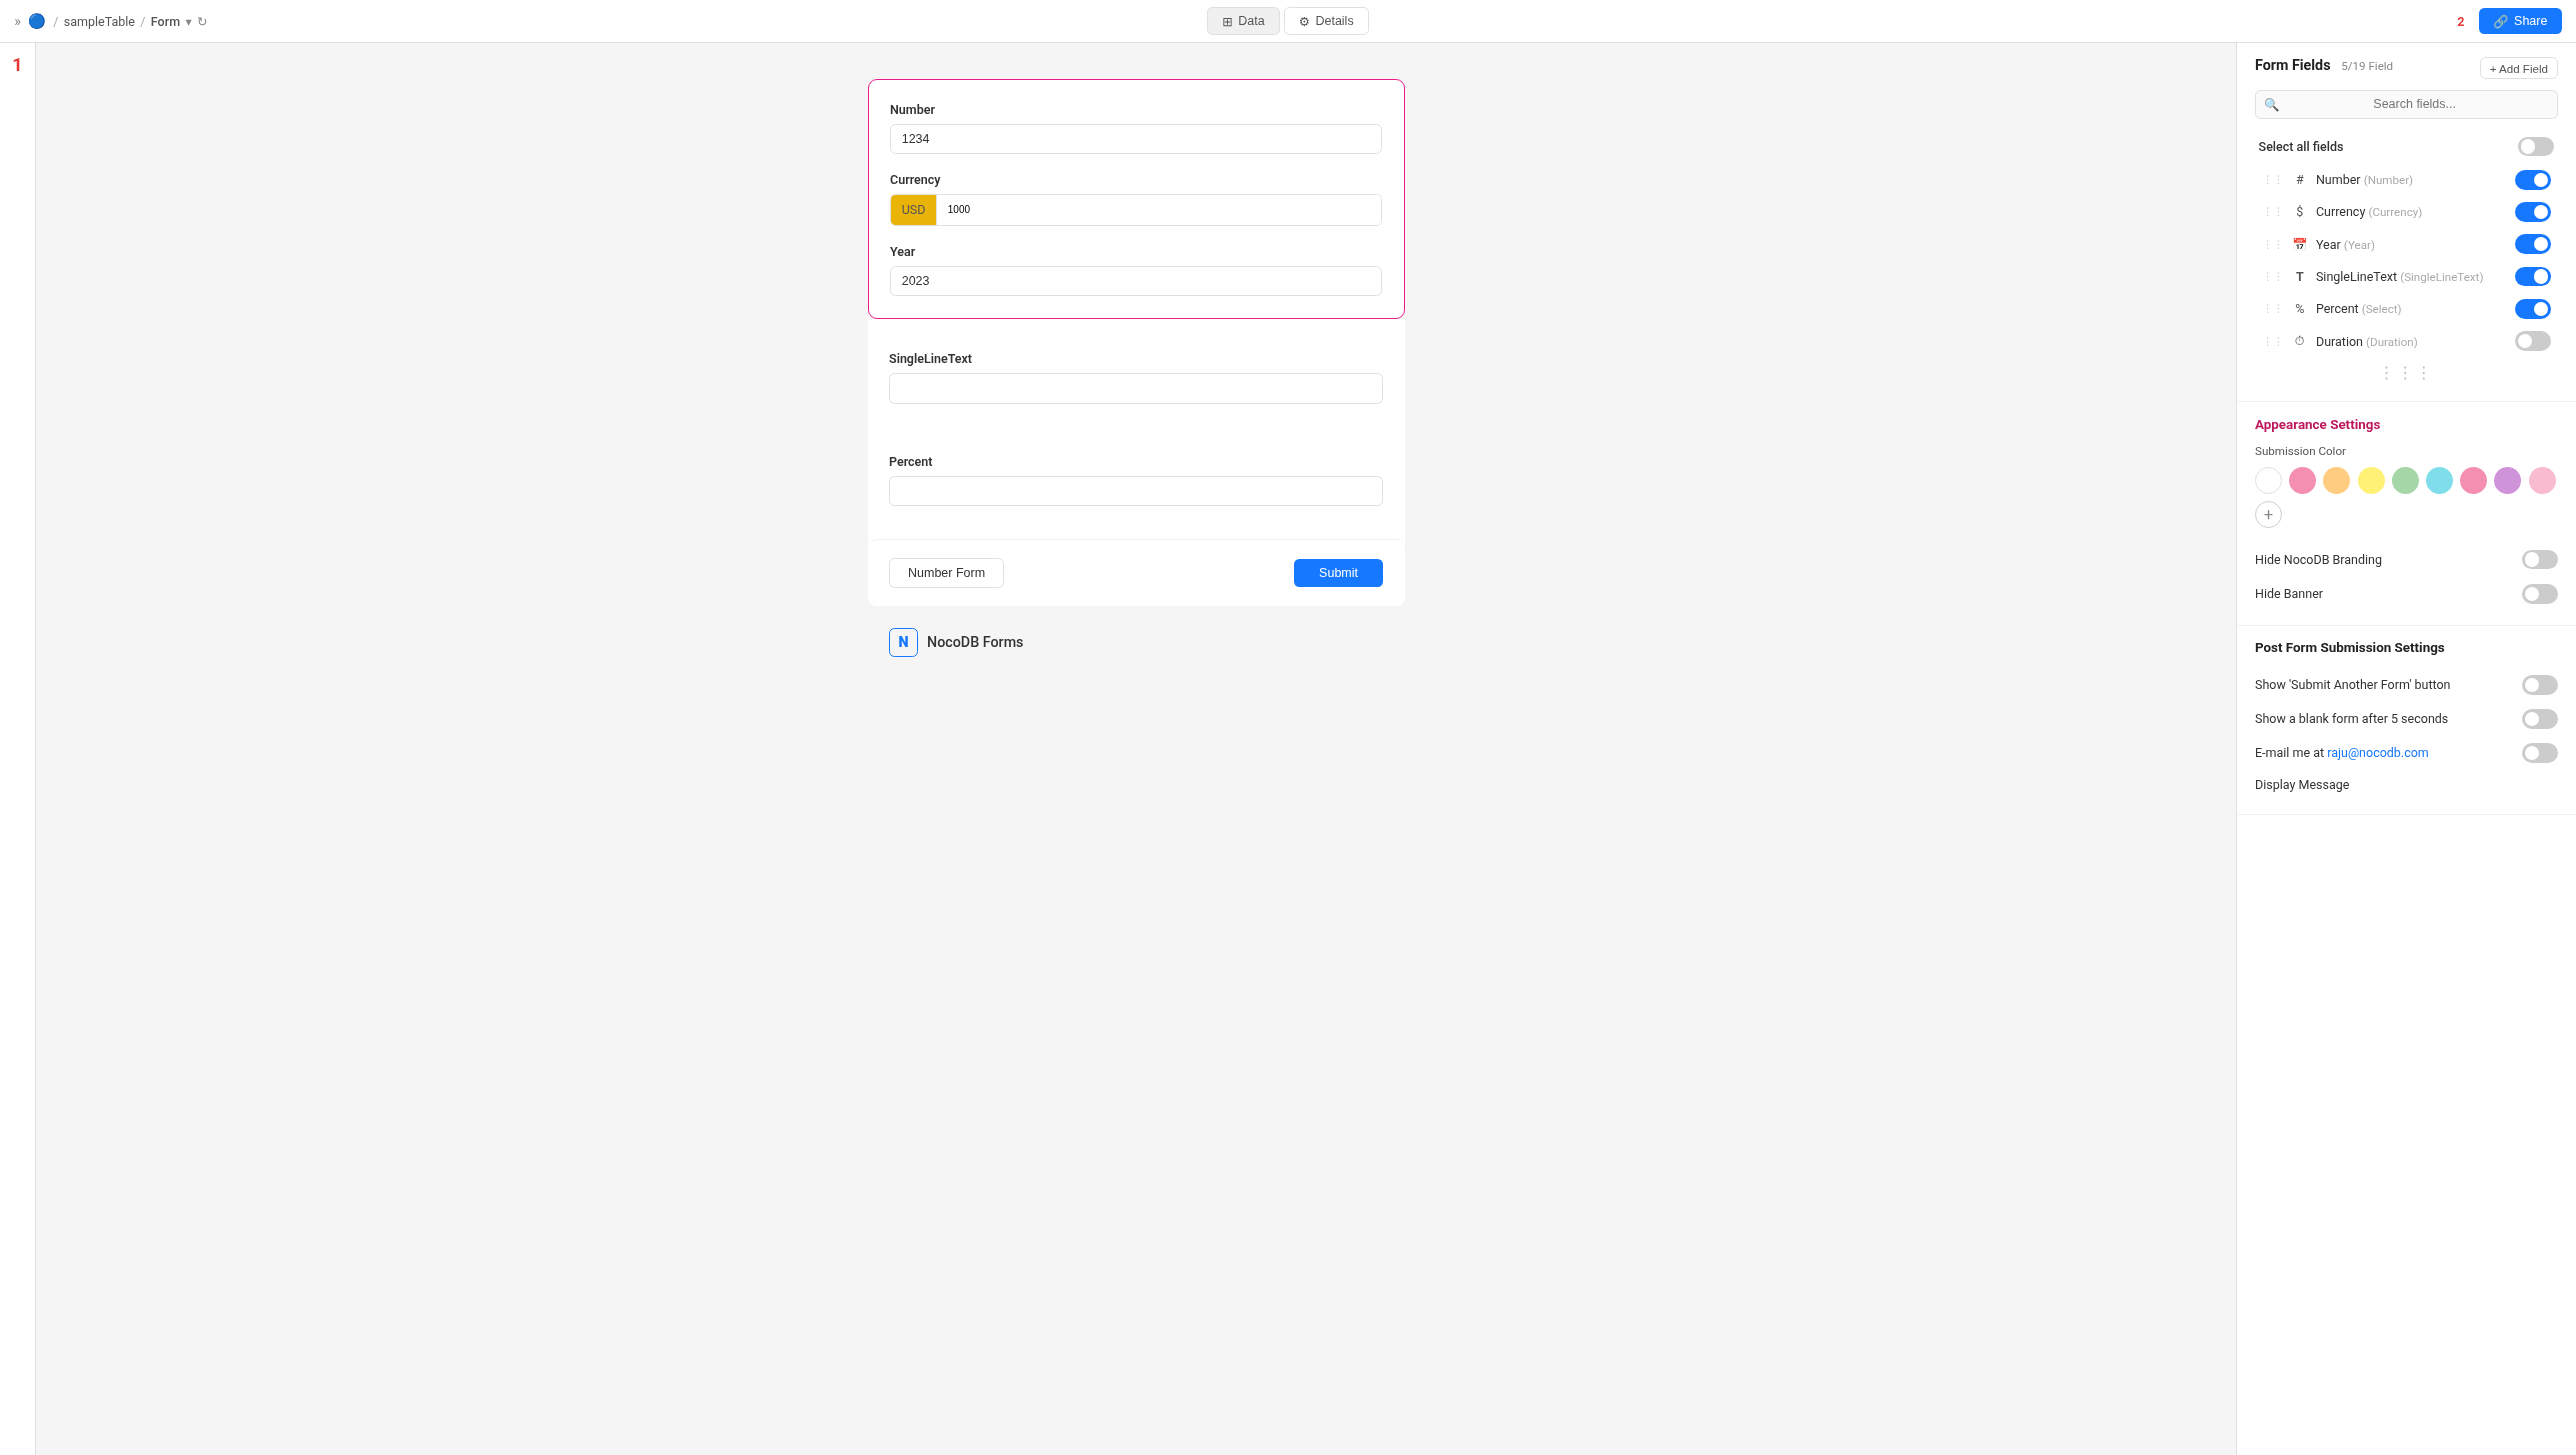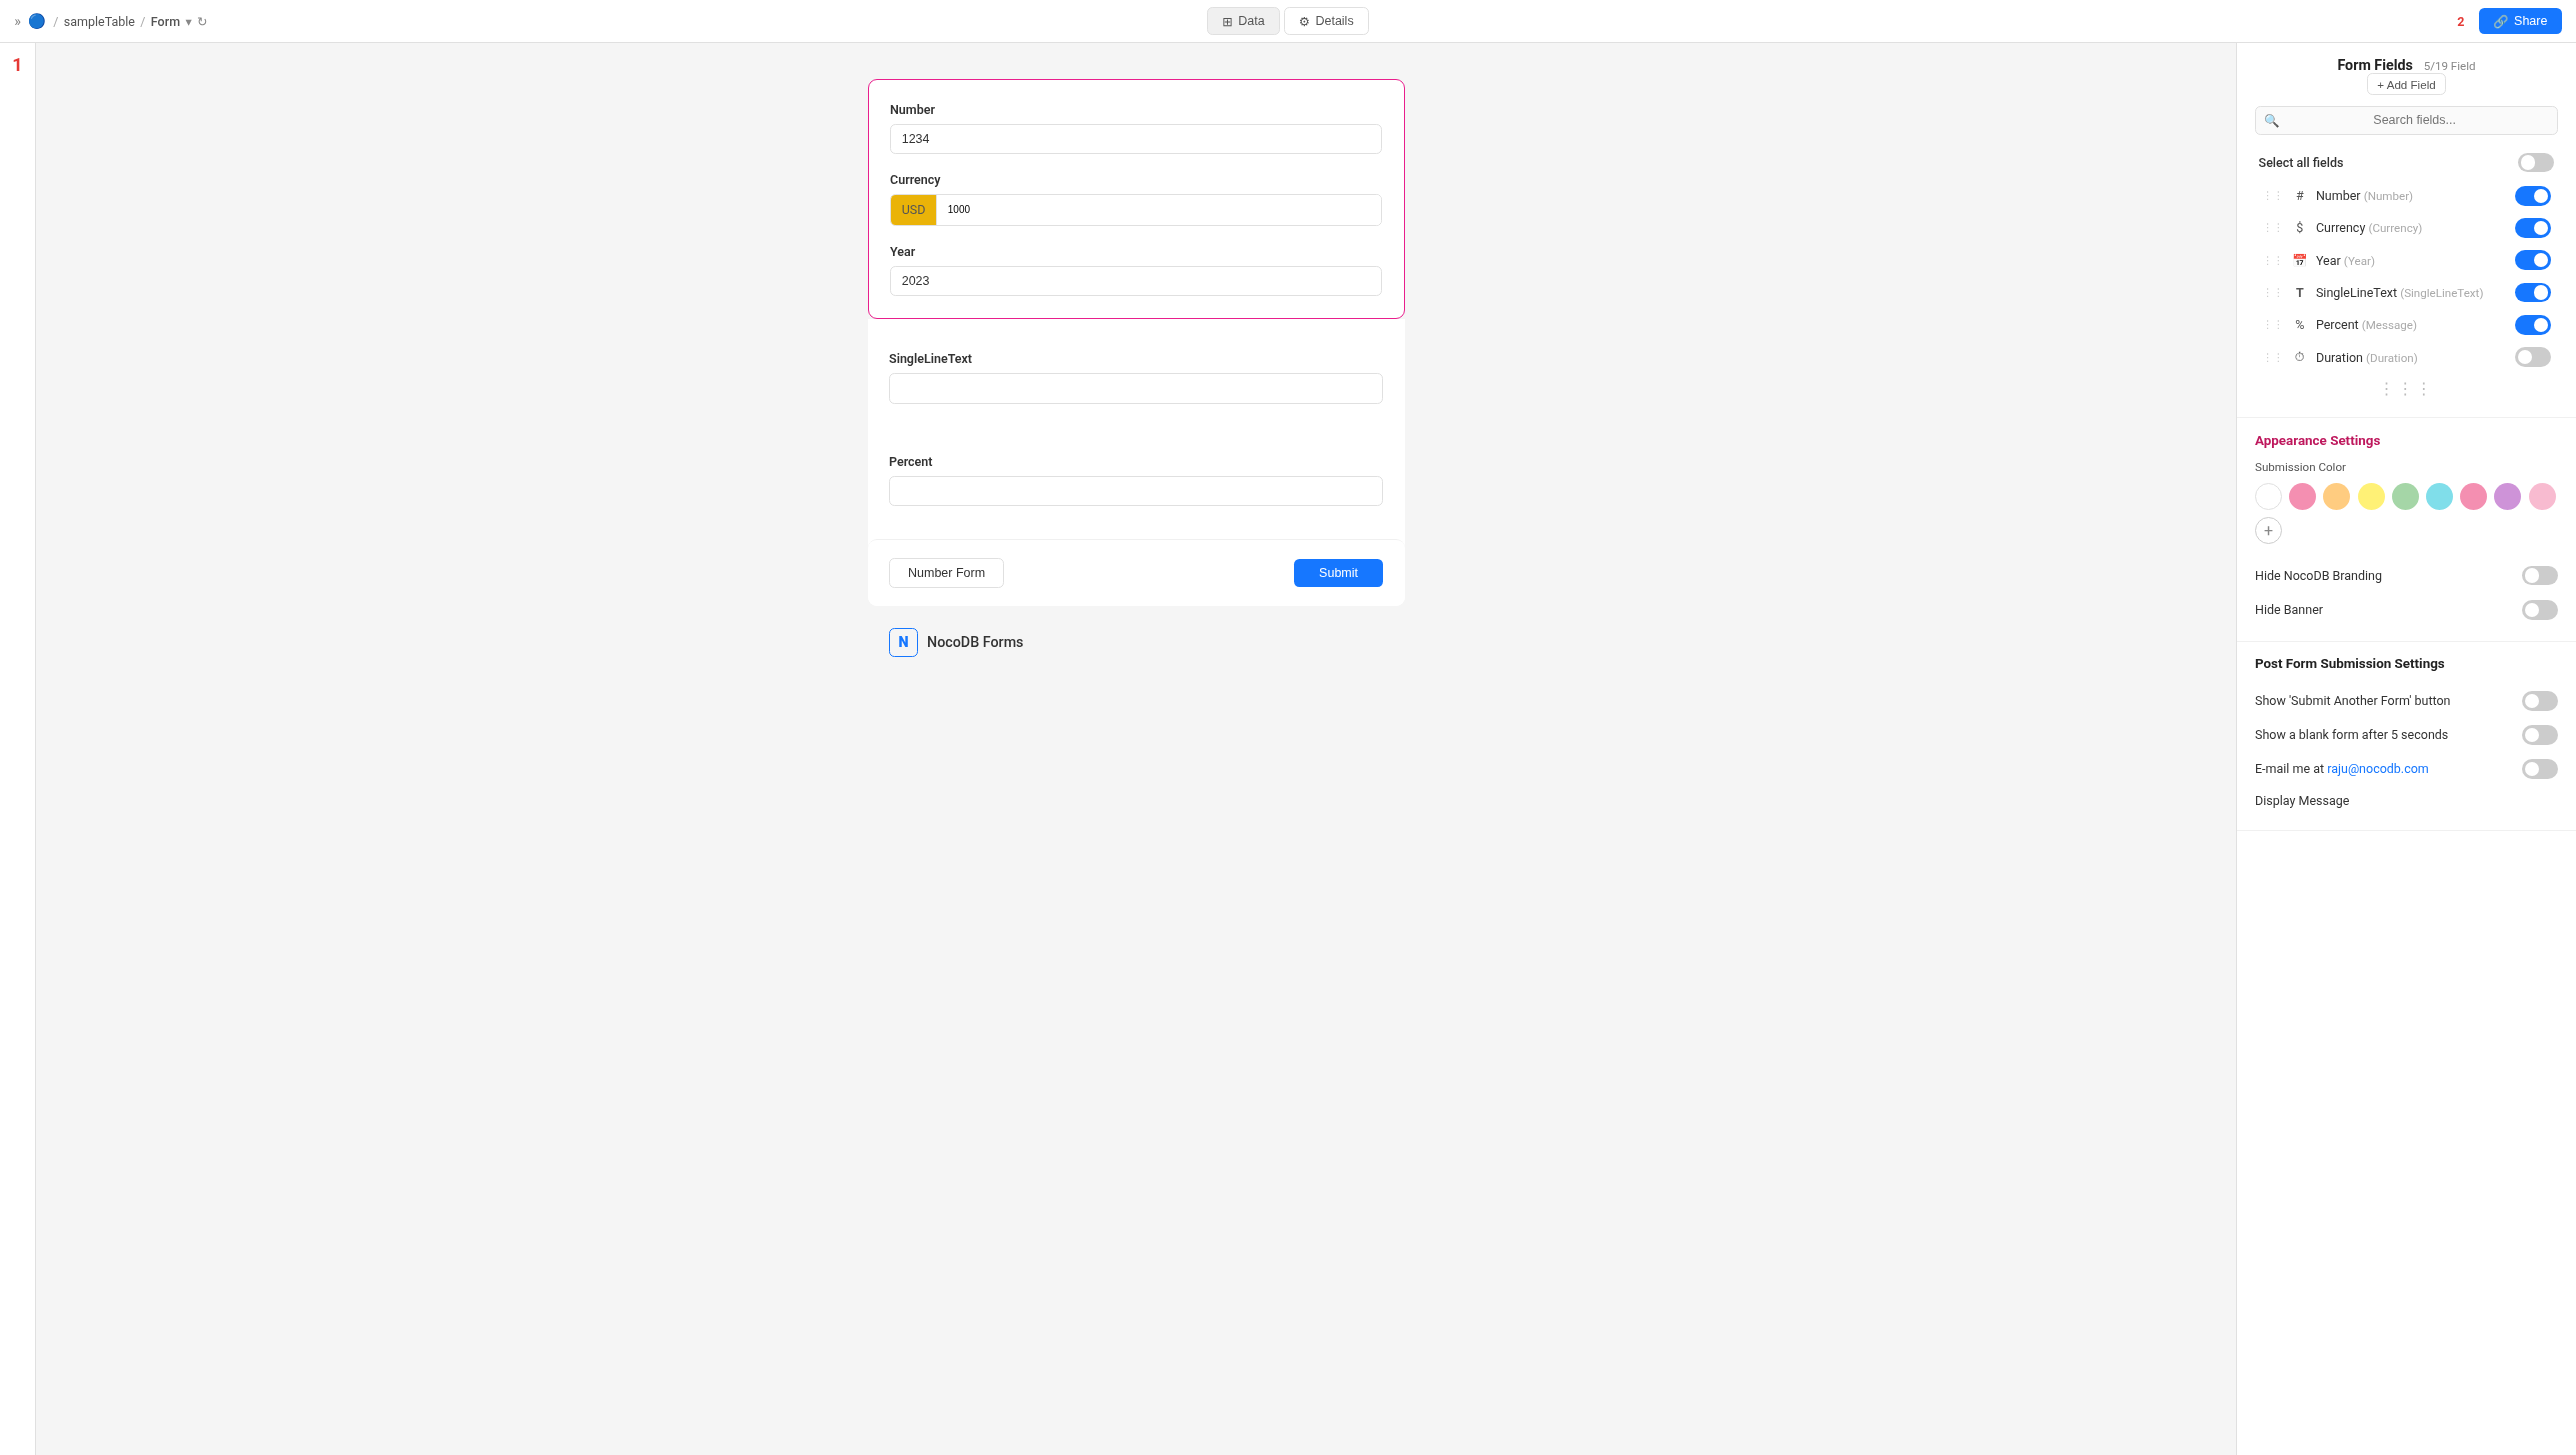--- a/index.html
+++ b/index.html
@@ -70,21 +70,21 @@
     .nocodb-footer { display: flex; align-items: center; gap: 9px; margin-top: 21.5px; padding: 0 21.5px; }
     .nocodb-logo { width: 29px; height: 29px; border: 1.3px solid #1677ff; border-radius: 5.4px; display: flex; align-items: center; justify-content: center; font-weight: 900; color: #1677ff; font-size: 14.3px; }
     .nocodb-label { font-size: 14.3px; color: #333; font-weight: 500; }
 
     
     .right-panel {
       width: 340px; background: #fff; border-left: 0.9px solid #e0e0e0;
       overflow-y: auto; flex-shrink: 0; padding: 0;
     }
     .panel-section { padding: 14.3px 18px; border-bottom: 0.9px solid #f0f0f0; }
-    .panel-header { display: flex; align-items: center; justify-content: space-between; margin-bottom: 10.7px; flex-direction: column; }
+    .panel-header { display: flex; align-items: flex-start; justify-content: space-between; margin-bottom: 10.7px; }
     .panel-title { font-size: 14.3px; font-weight: 700; color: #222; }
     .field-count { font-size: 11.6px; color: #888; margin-left: 7.2px; }
     .add-field-btn { display: flex; align-items: center; gap: 3.6px; font-size: 11.6px; color: #555; cursor: pointer; border: 0.9px solid #e0e0e0; border-radius: 5.4px; padding: 3.6px 9px; background: #fff; }
 
     .search-box { position: relative; margin-bottom: 10.7px; }
     .search-icon-inner { position: absolute; left: 9px; top: 50%; transform: translateY(-50%); color: #aaa; font-size: 12.5px; }
     .search-input { width: 100%; padding: 6.3px 10.7px 6.3px 27px; border: 0.9px solid #e0e0e0; border-radius: 5.4px; font-size: 12.5px; outline: none; color: #555; background: #fafafa; text-align: center; }
 
     .select-all-row { display: flex; align-items: center; justify-content: space-between; padding: 7.2px 3.6px; }
     .select-all-label { font-size: 12.5px; color: #333; font-weight: 500; }
@@ -303,21 +303,21 @@
             <input type="checkbox" checked="" style="">
             <span class="toggle-slider"></span>
           </label>
         </div>
 
         <div class="field-row">
           <span class="drag-icon">⋮⋮</span>
           <span class="field-type-icon">%</span>
           <span class="field-name">
             <span>Percent</span>
-            <span class="field-type-sub"> (Message)</span>
+            <span class="field-type-sub"> (Select)</span>
           </span>
           <label class="toggle">
             <input type="checkbox" checked="" style="">
             <span class="toggle-slider"></span>
           </label>
         </div>
 
         <div class="field-row">
           <span class="drag-icon">⋮⋮</span>
           <span class="field-type-icon">⏱</span>

